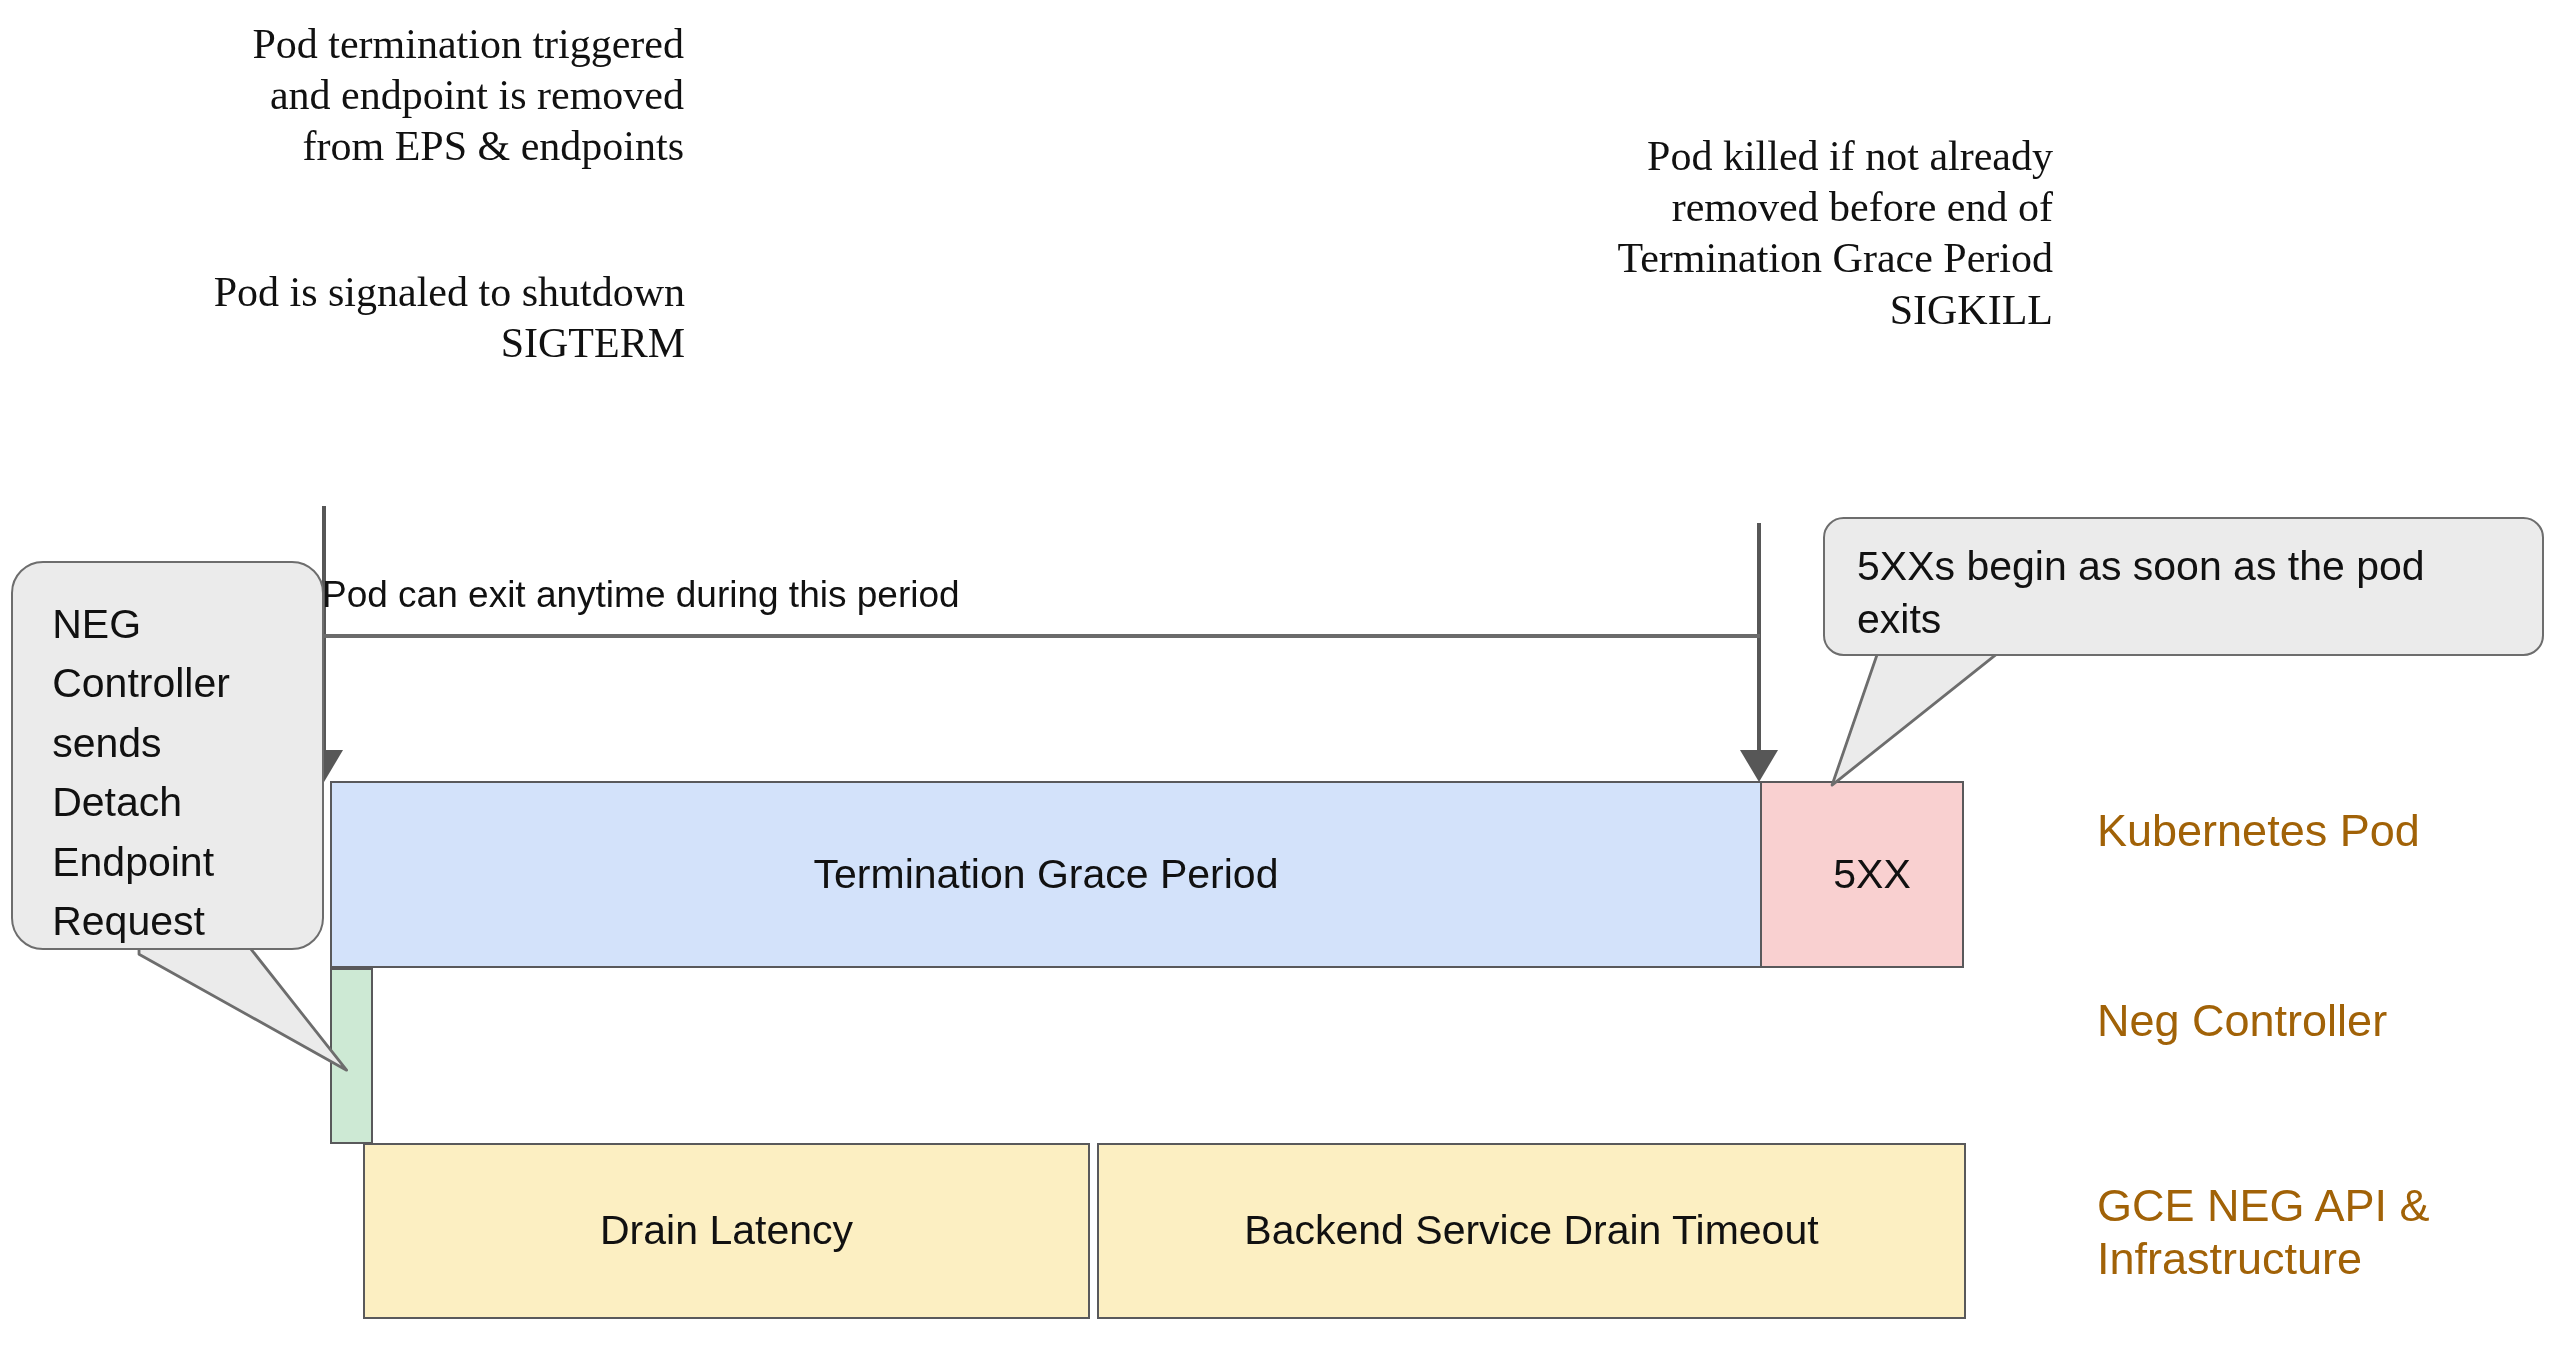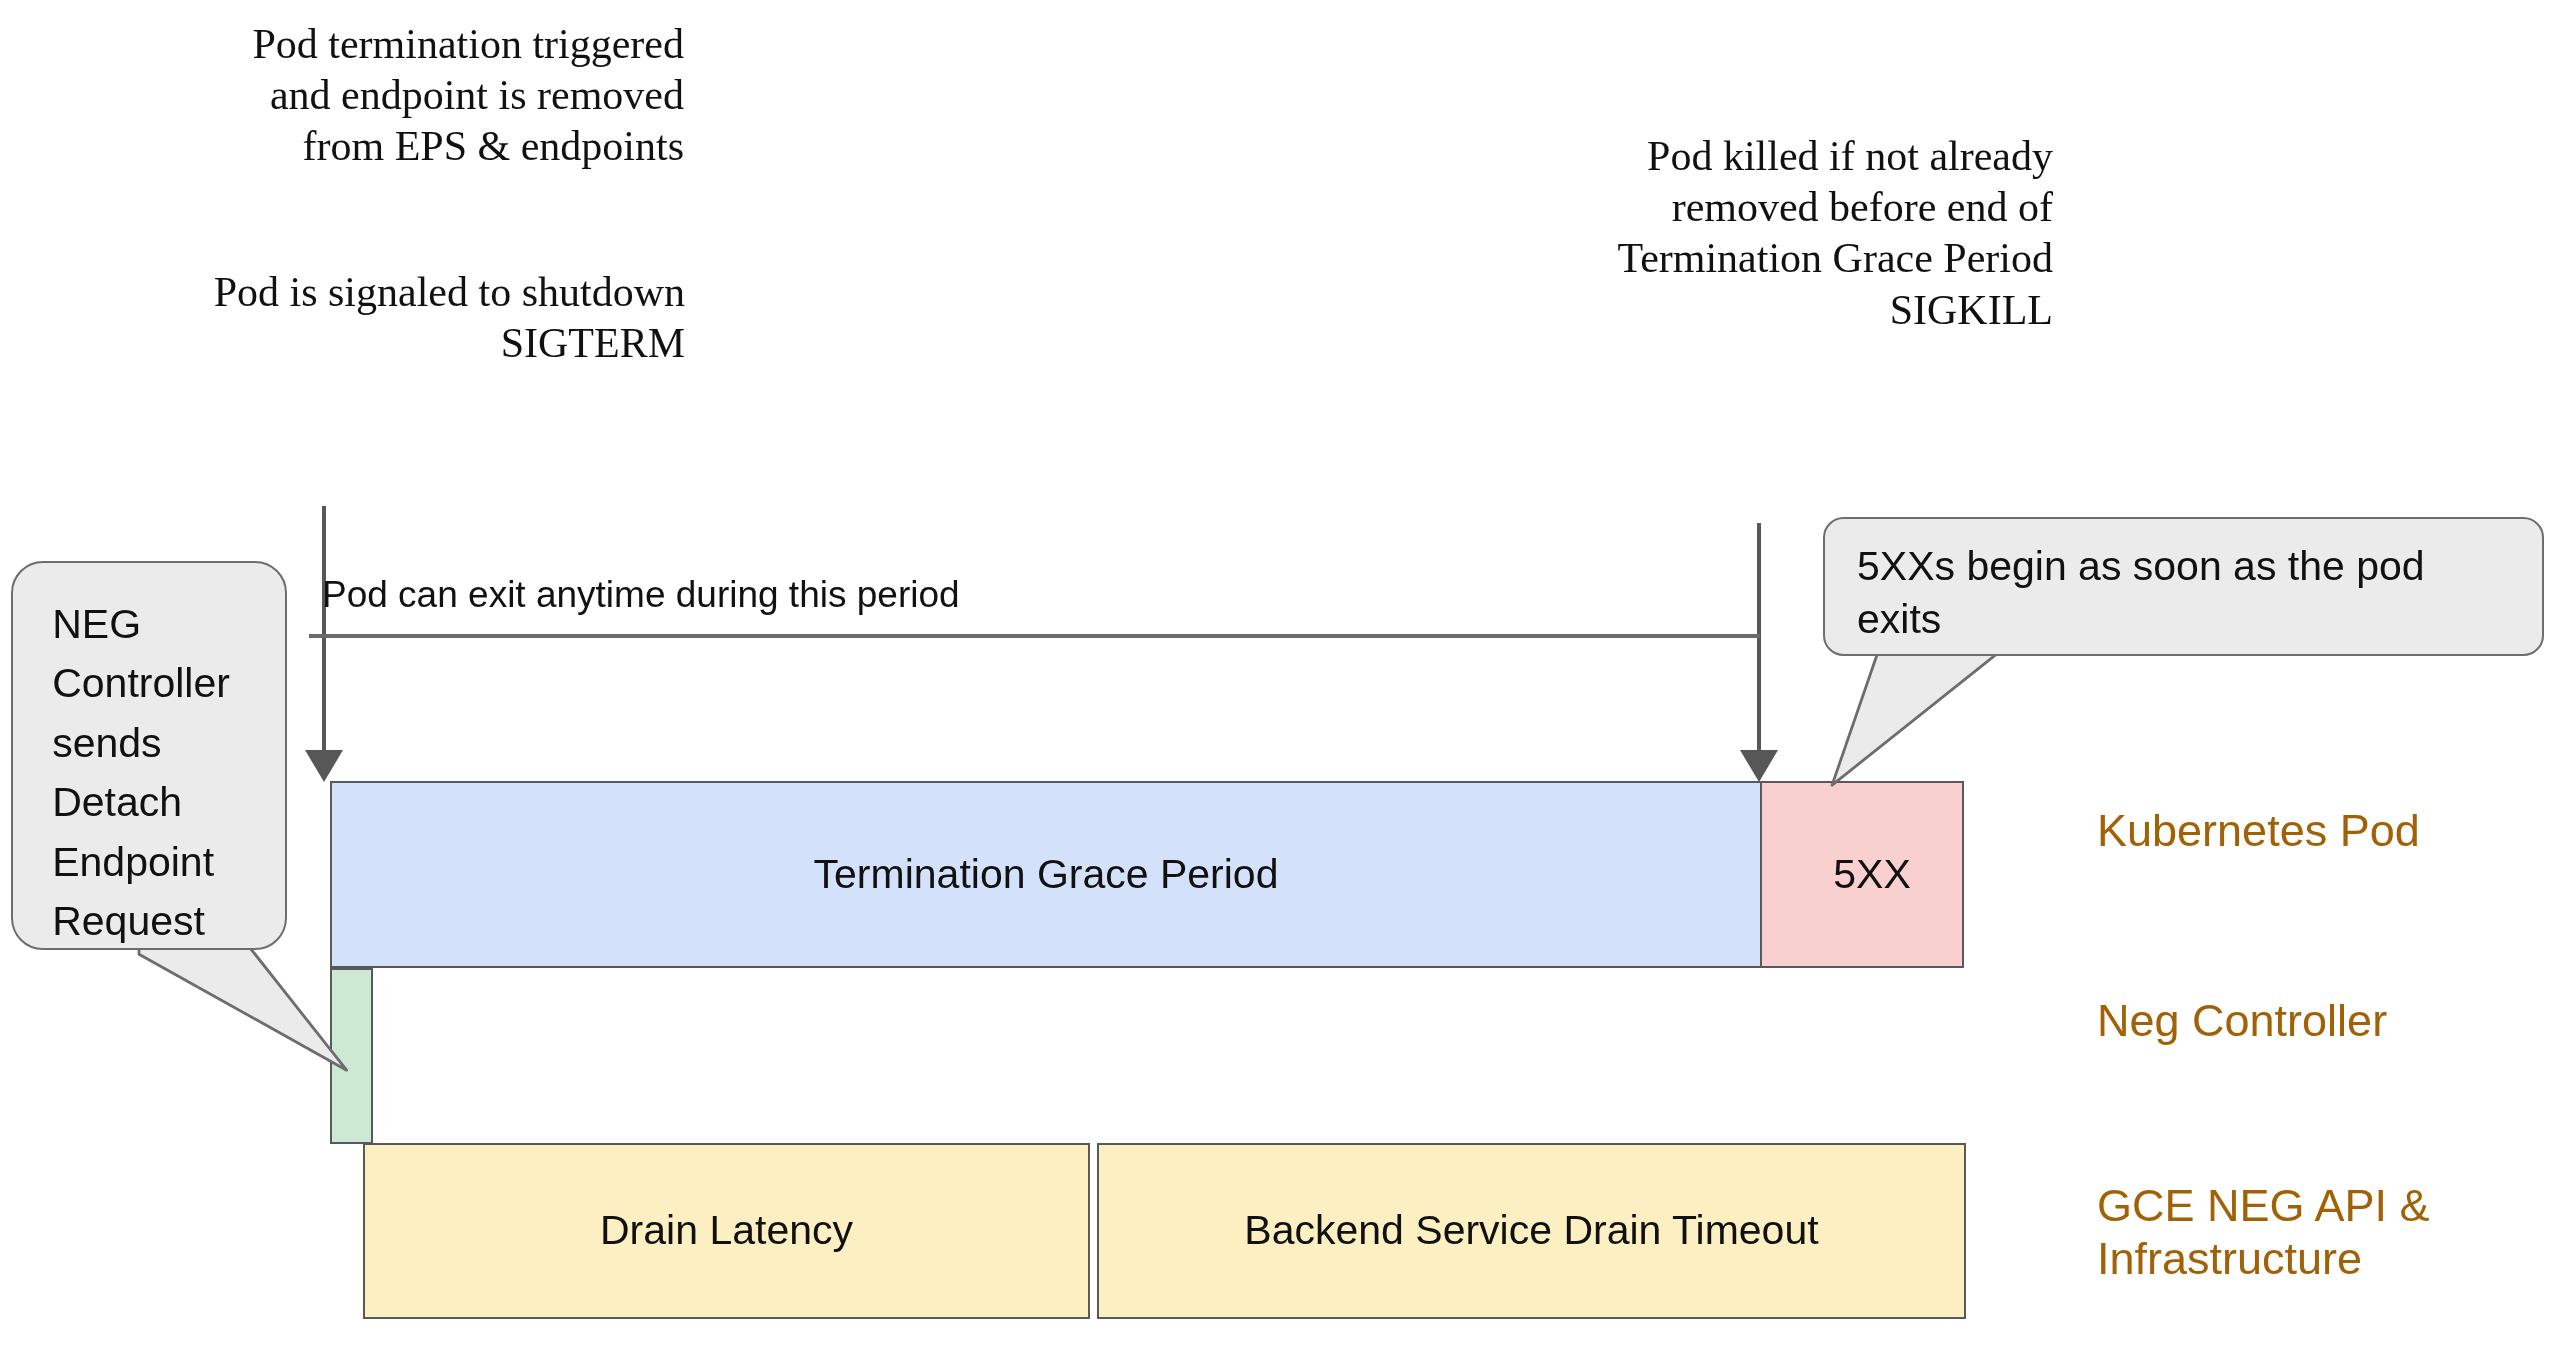--- a/index.html
+++ b/index.html
@@ -96,21 +96,21 @@
   
   .callout-box {
     position: absolute;
     box-sizing: border-box;
     background: #ebebeb;
     border: 2.8px solid #6d6d6d;
     border-radius: 26px;
     color: #111111;
   }
   #callout-neg {
-    left: 11.2px; top: 561px; width: 276px; height: 389px;
+    left: 11.2px; top: 561px; width: 313px; height: 389px;
     border-radius: 32px;
     padding: 32px 0 0 39px;
     font-size: 41px;
     line-height: 1.45;
     white-space: pre-line;
   }
   #callout-5xx {
     left: 1823px; top: 517px; width: 721px; height: 139px;
     border-radius: 20.6px;
     padding: 20.6px 28px 0 32px;

